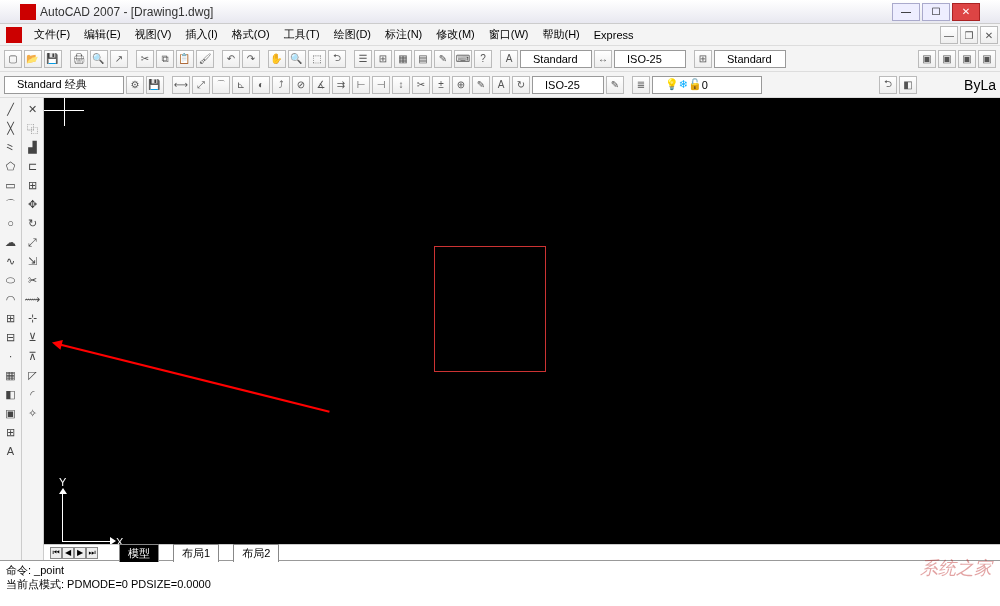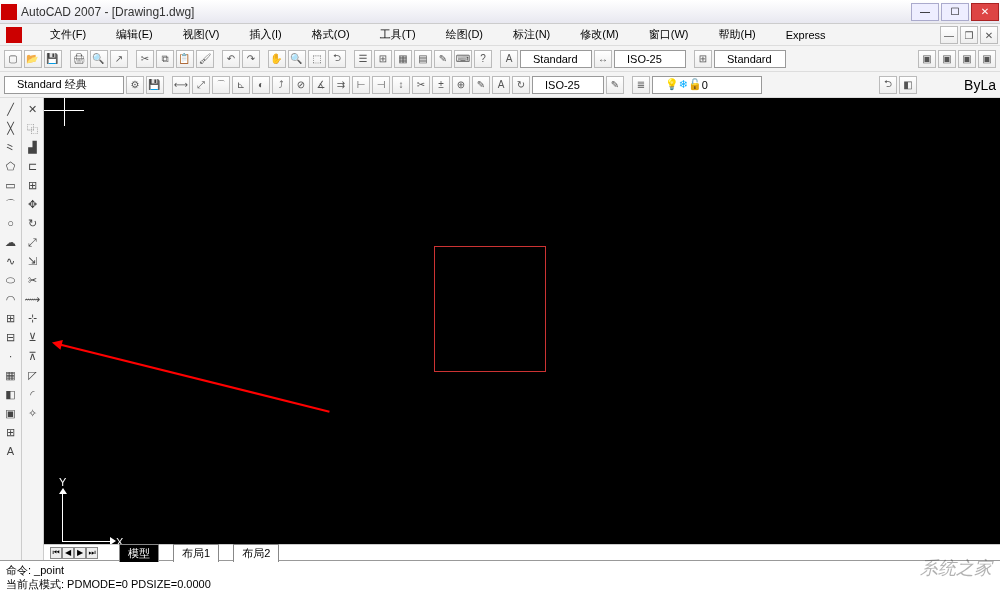--- a/index.html
+++ b/index.html
@@ -1,27 +1,27 @@
 <!DOCTYPE html>
 <html><head>
 <meta charset="utf-8">
 <style>
 * { margin: 0; padding: 0; box-sizing: border-box; font-family: "Microsoft YaHei", Arial, sans-serif; font-size: 11px; }
 body { width: 1000px; height: 606px; background: #f0f0f0; overflow: hidden; position: relative; }
-.titlebar { height: 24px; background: linear-gradient(#fff,#e8e8f0); display: flex; align-items: center; padding: 0 1px; border-bottom: 1px solid #ccc; }
+.titlebar { height: 24px; background: linear-gradient(#fff,#e8e8f0); display: flex; align-items: center; padding: 0 20px; border-bottom: 1px solid #ccc; }
 .titlebar .icon { width: 16px; height: 16px; background: #c00; margin-right: 4px; }
 .titlebar .title { flex: 1; color: #333; font-size: 12px; }
 .winbtns { display: flex; gap: 2px; }
 .winbtns div { width: 28px; height: 18px; display: flex; align-items: center; justify-content: center; font-size: 10px; }
 .winbtns .min { background:#eef;border:1px solid #aac; }
 .winbtns .max { background:#eef;border:1px solid #aac; }
 .winbtns .close { background:#d44;color:#fff;border:1px solid #a22; }
 .menubar { height: 22px; background: #f4f4f4; display: flex; align-items: center; padding: 0 6px; border-bottom: 1px solid #ddd; gap: 2px; }
 .menubar .mlogo { width:16px;height:16px;background:#c00;margin-right:4px; }
-.menubar span { padding: 2px 6px; cursor: default; margin-left: 16px; }
+.menubar span { padding: 2px 6px; cursor: default; }
 .toolbar { height: 26px; background: #f4f4f4; display: flex; align-items: center; padding: 0 4px; border-bottom: 1px solid #ddd; gap: 2px; }
 .tbtn { width: 18px; height: 18px; border: 1px solid #bbb; background: linear-gradient(#fff,#eee); display:flex;align-items:center;justify-content:center;font-size:10px;color:#555;cursor:default; }
 .tsel { height: 18px; border: 1px solid #999; background: #fff; padding: 0 12px; font-size: 11px; display:flex;align-items:center; }
 .tsep { width: 4px; height: 18px; }
 .workspace { display: flex; height: 462px; }
 .ltoolbar { width: 22px; background: #f4f4f4; border-right: 1px solid #ccc; display: flex; flex-direction: column; padding: 2px 0; gap: 1px; }
 .ltoolbar2 { width: 22px; background: #f4f4f4; border-right: 1px solid #ccc; display: flex; flex-direction: column; padding: 2px 0; gap: 1px; }
 .lbtn { width: 18px; height: 18px; margin: 0 auto; border: 1px solid transparent; display:flex;align-items:center;justify-content:center;font-size:11px;color:#444;cursor:default; }
 .canvas { flex: 1; background: #000; position: relative; }
 .crosshair-h { position:absolute; top:12px; left:0; width:40px; height:1px; background:#fff; }
@@ -35,21 +35,21 @@
 .ucs .arry { position:absolute; bottom:48px;left:-3px;border-left:4px solid transparent;border-right:4px solid transparent;border-bottom:6px solid #fff; }
 .ucs .arrx { position:absolute; bottom:-3px;left:48px;border-top:4px solid transparent;border-bottom:4px solid transparent;border-left:6px solid #fff; }
 .arrow-red { position:absolute; top:245px; left:14px; width:280px; height:2px; background:linear-gradient(90deg,#f00,#f00); transform-origin:0 0; transform:rotate(14deg); }
 .arrow-red::before { content:''; position:absolute; left:-6px; top:-4px; border-top:5px solid transparent;border-bottom:5px solid transparent;border-right:10px solid #f00; }
 .tabs { height: 16px; background:#fff; border-top:1px solid #ccc; display:flex; align-items:center; padding-left:6px; font-size:10px; }
 .tabs .nav { display:flex;gap:0;margin-right:6px; }
 .tabs .nav div { width:12px;height:12px;border:1px solid #888;background:#eee;display:flex;align-items:center;justify-content:center;font-size:8px; }
 .tabs .tab { padding:1px 8px;border:1px solid #888;border-bottom:none;background:#fff;margin-right:-1px;margin-left:15px; }
 .tabs .tab.active { background:#000;color:#fff; }
 .cmdline { height: 48px; background:#fff; border-top:1px solid #999; padding:2px 6px; font-family:monospace; font-size:11px; color:#000; line-height:14px; overflow:hidden; }
-.watermark { position:absolute; right:8px; bottom:26px; color:#404040; font-size:18px; font-style:italic; opacity:.4; pointer-events:none; }
+.watermark { position:absolute; right:8px; bottom:26px; color:#b91c1c; font-size:18px; font-style:italic; opacity:.4; pointer-events:none; }
 .rtoolbar { position:absolute; right:2px; top:26px; display:flex; gap:2px; }
 </style>
 </head>
 <body>
 
 <div class="titlebar">
   <div class="icon"></div>
   <div class="title">AutoCAD 2007 - [Drawing1.dwg]</div>
   <div class="winbtns">
     <div class="min">—</div>

